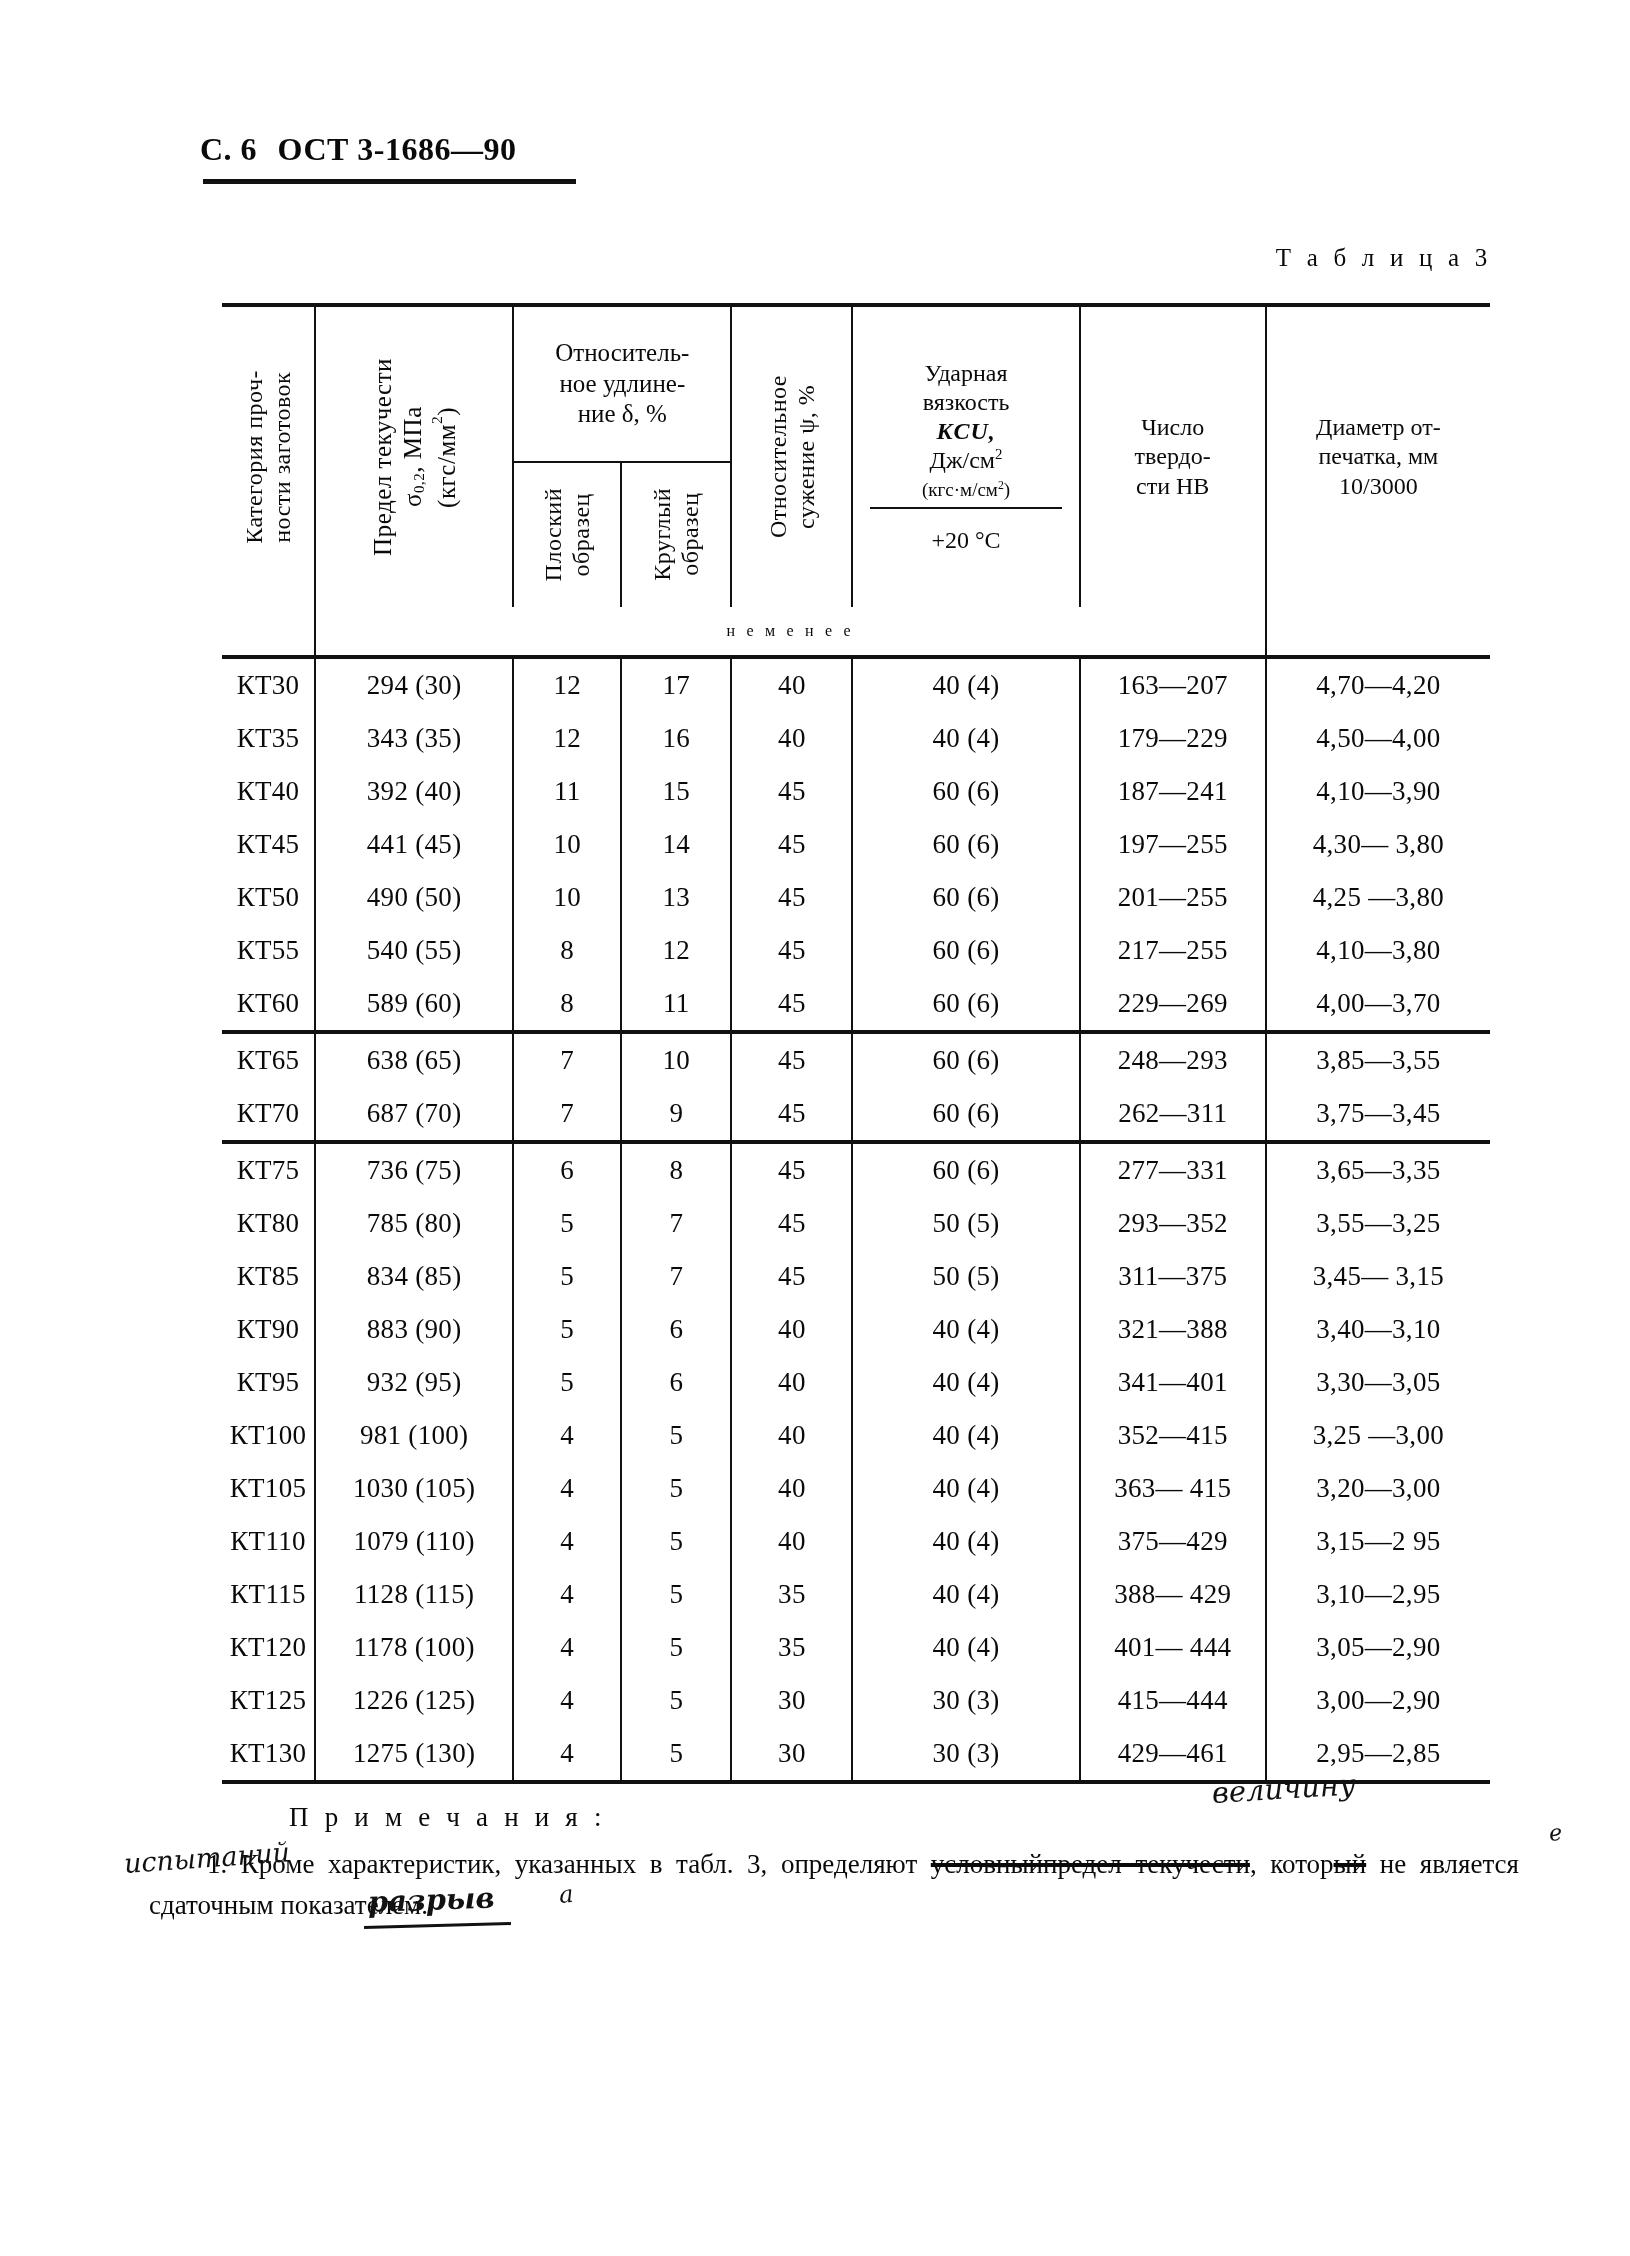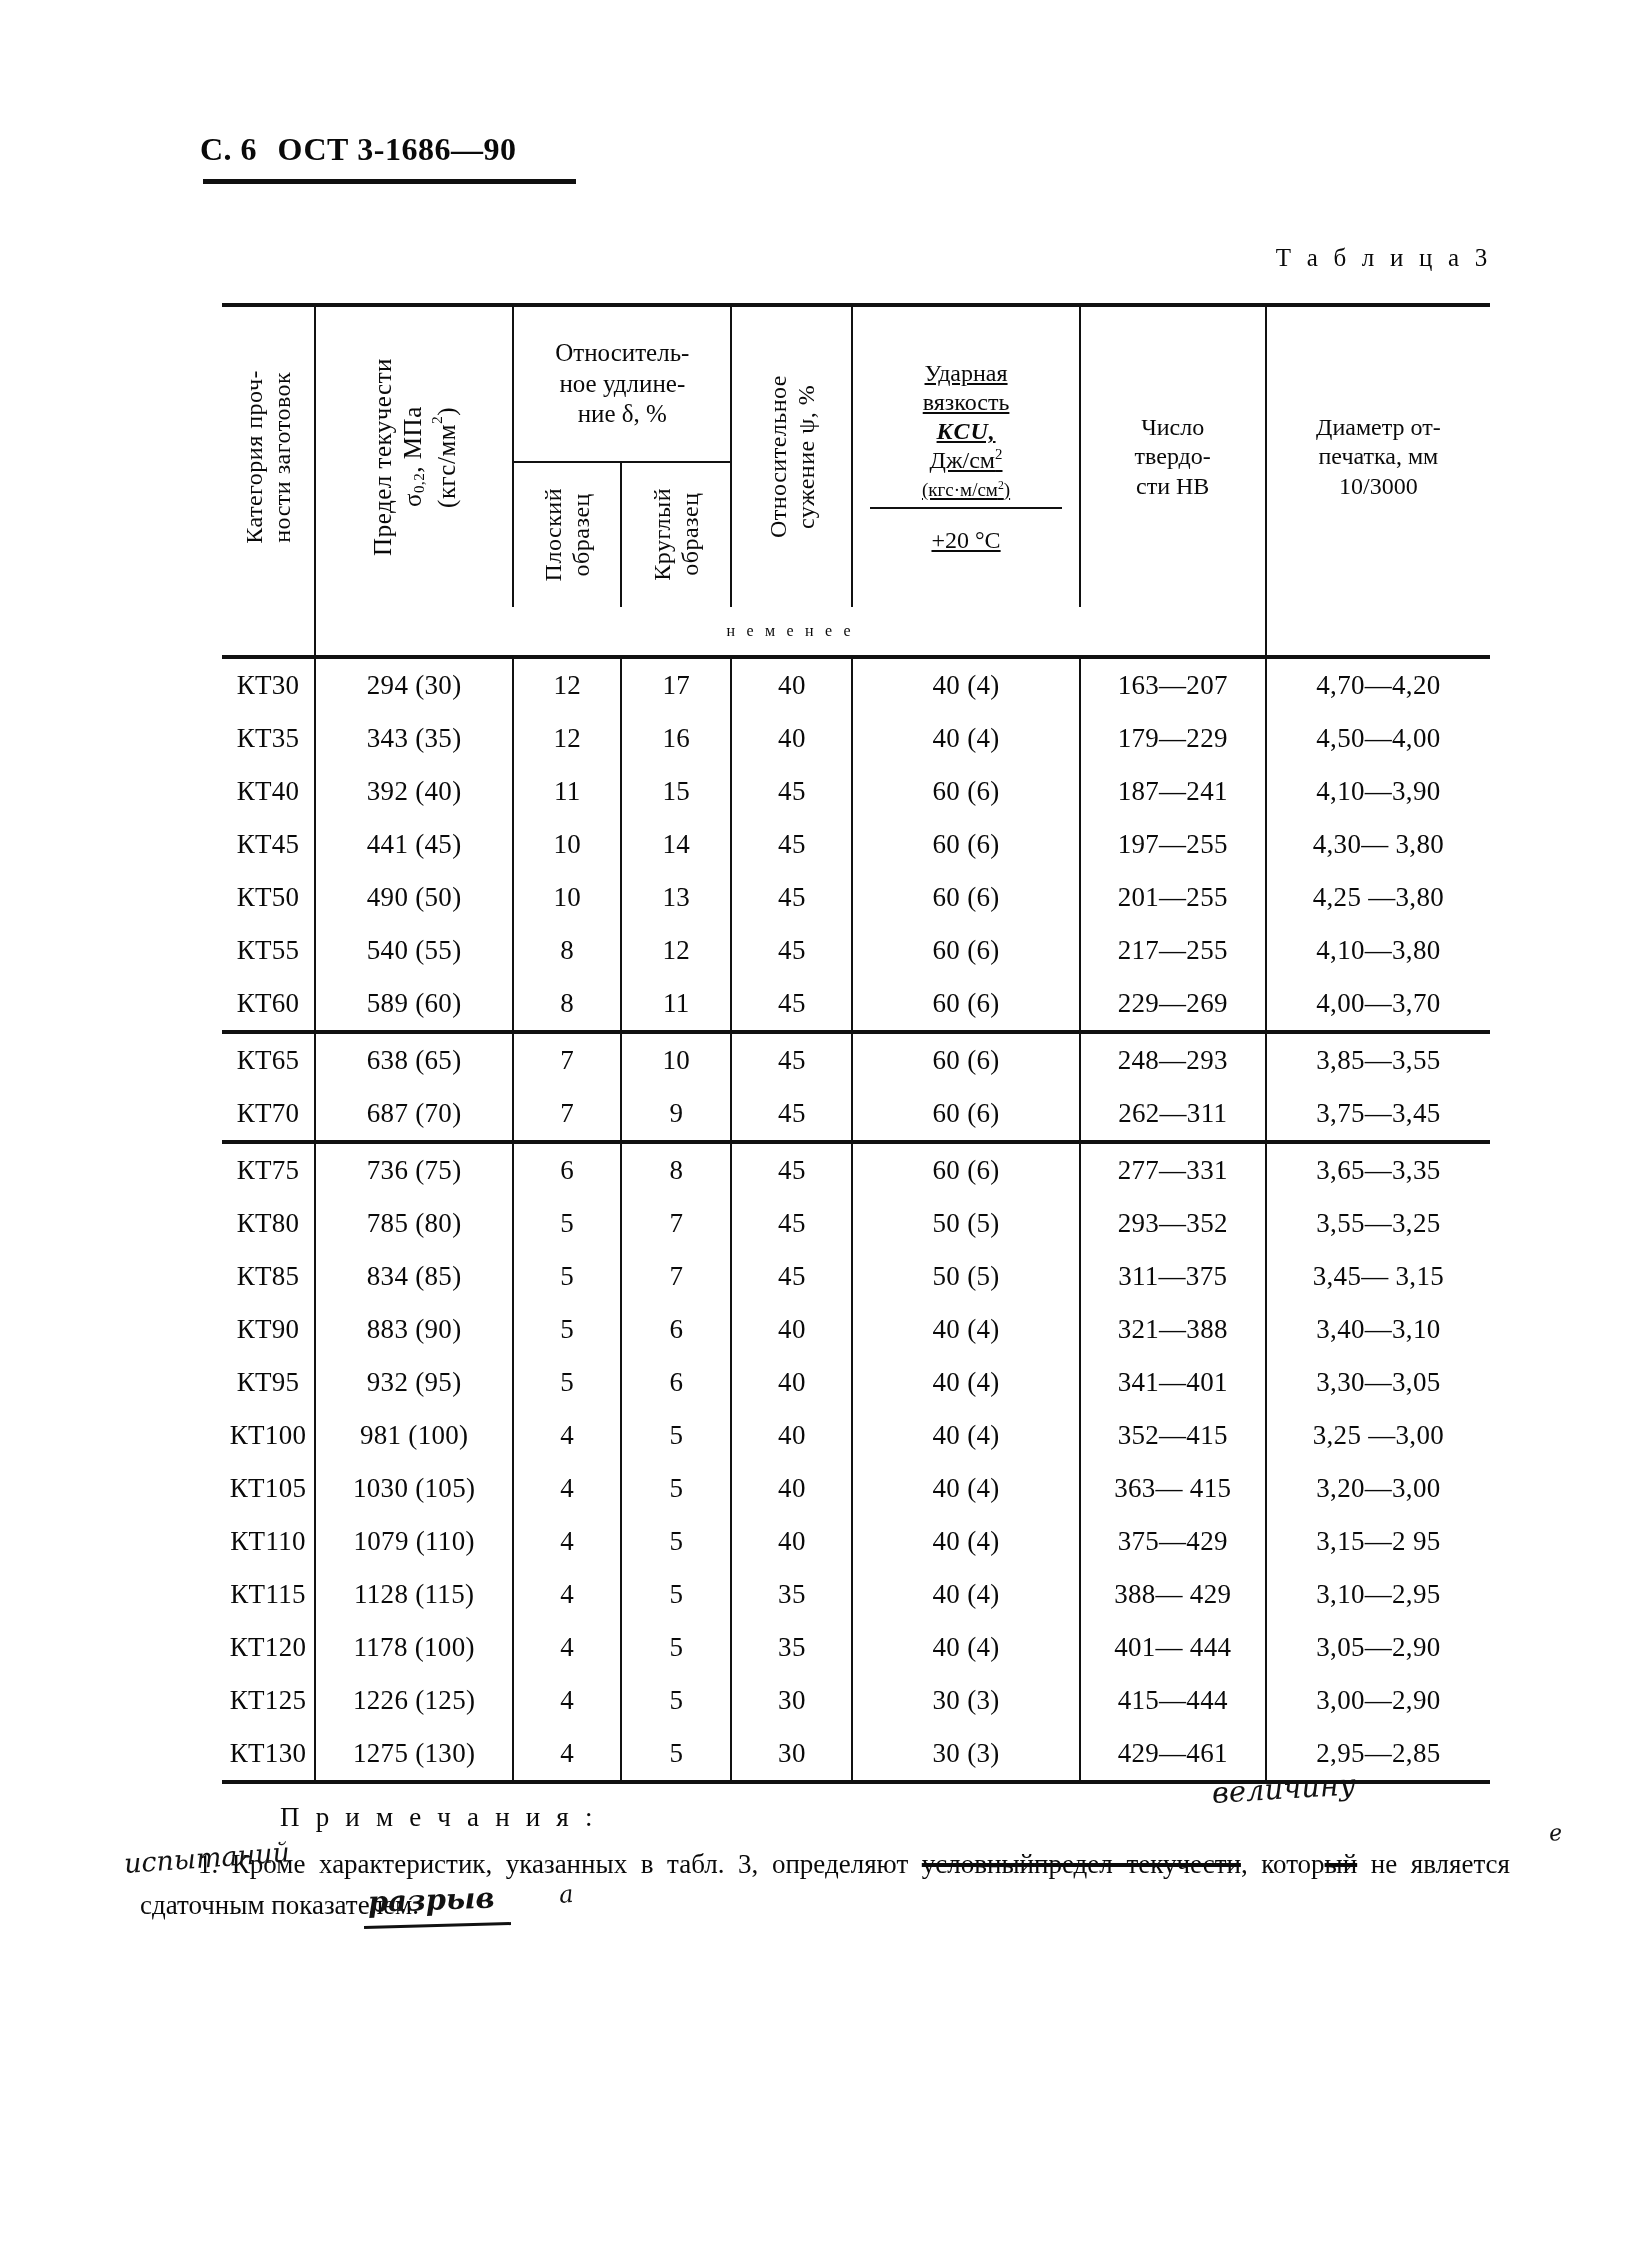--- a/index.html
+++ b/index.html
@@ -66,37 +66,37 @@
   }
   .vert.big { font-size:25px; }
   .hblock { white-space:pre-line; line-height:1.22; }
 
   .sub-h { height:140px; }
   .sub-top { height:149px; border-bottom:2.8px solid #111; }
 
   .nemenee { height:48px; font-size:16px; letter-spacing:3.7px; }
 
   
-  .kcu { line-height:1.2; font-size:24px; padding:0 5.6px;text-decoration:underline; }
+  .kcu { line-height:1.2; font-size:24px; padding:0 5.6px; }
   .kcu .it { font-style:italic; font-weight:700; letter-spacing:0.9px; }
   .kcu .frac {
     display:block; margin:3.7px 11.2px 0 11.2px;
     border-top:2.8px solid #111; padding-top:17px;
   }
   .sm { font-size:19px; }
   sup { font-size:0.62em; vertical-align:super; }
   sub { font-size:0.6em; vertical-align:sub; }
 
   
   tr.data td { height:53px; font-size:27px; letter-spacing:0.3px; }
   td.b { font-weight:700; }
 
   
   .notes {
-    position:absolute; left:140px; top:1797px; width:1370px;
+    position:absolute; left:149px; top:1797px; width:1370px;
     font-size:27px; line-height:1.52;font-family:Liberation Serif, serif;
   }
   .notes-title { letter-spacing:4.7px; margin-left:140px; font-size:27px; }
   .note-p { text-indent:58px; text-align:justify; margin-top:6px; }
   .strike { text-decoration:line-through; text-decoration-thickness:3.7px; }
 
   
   .hand {
     position:absolute;
     font-family:"DejaVu Serif", serif;

